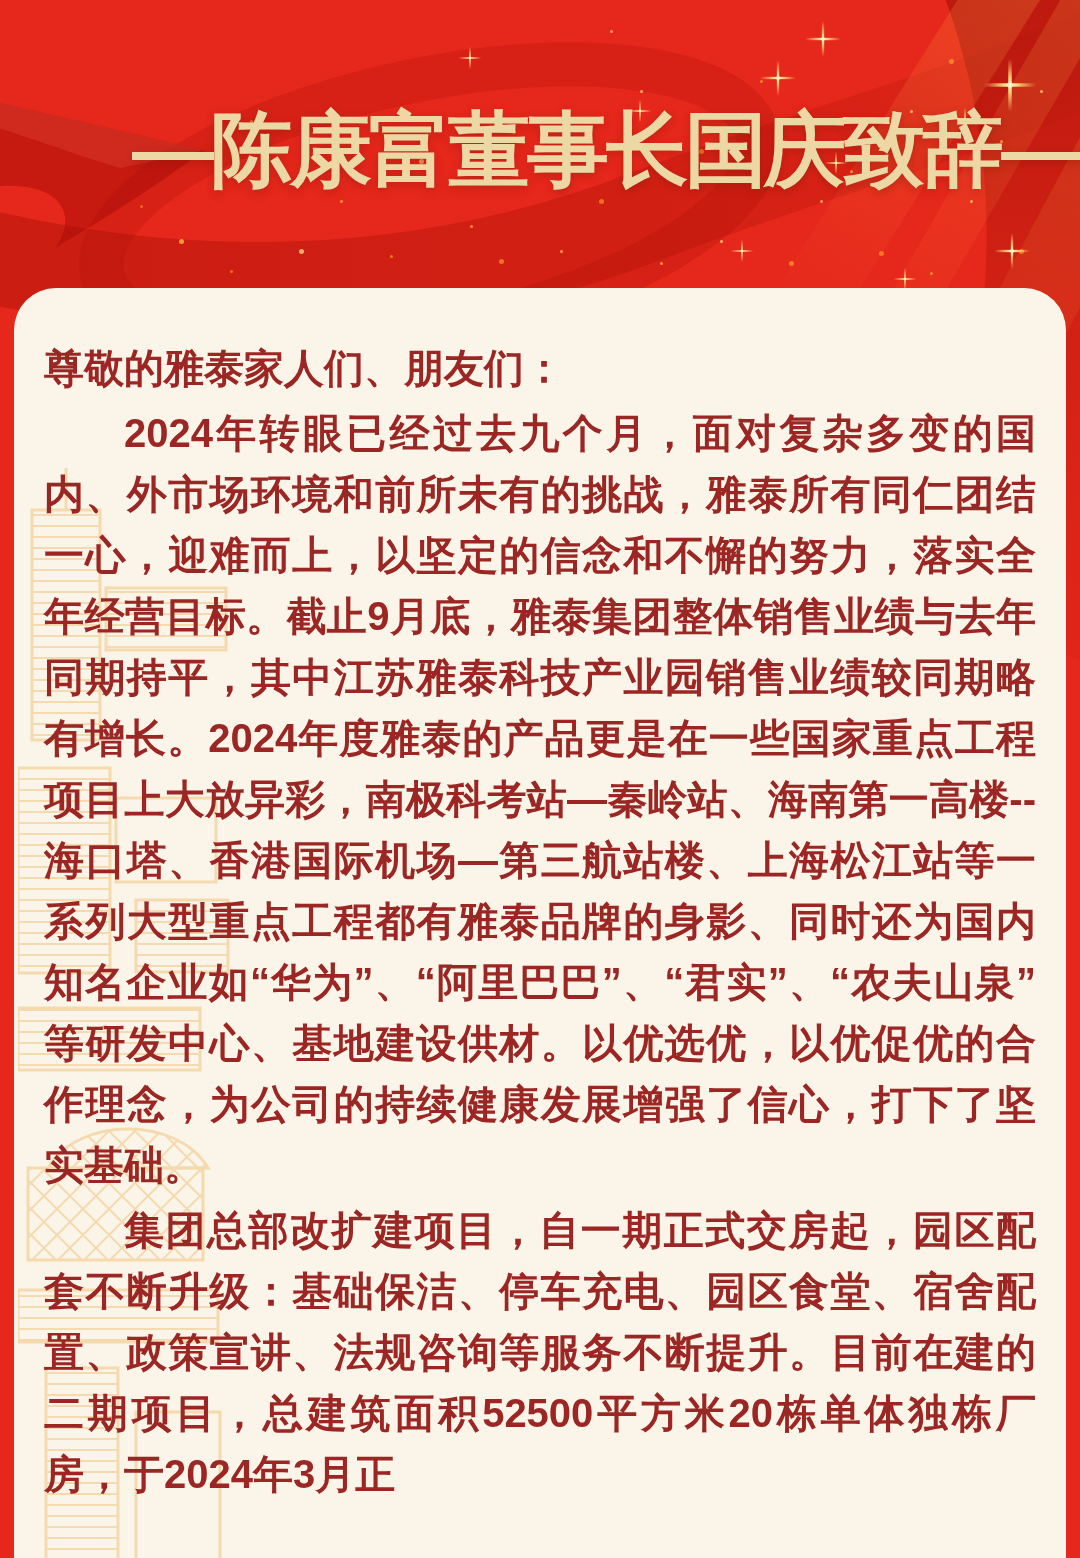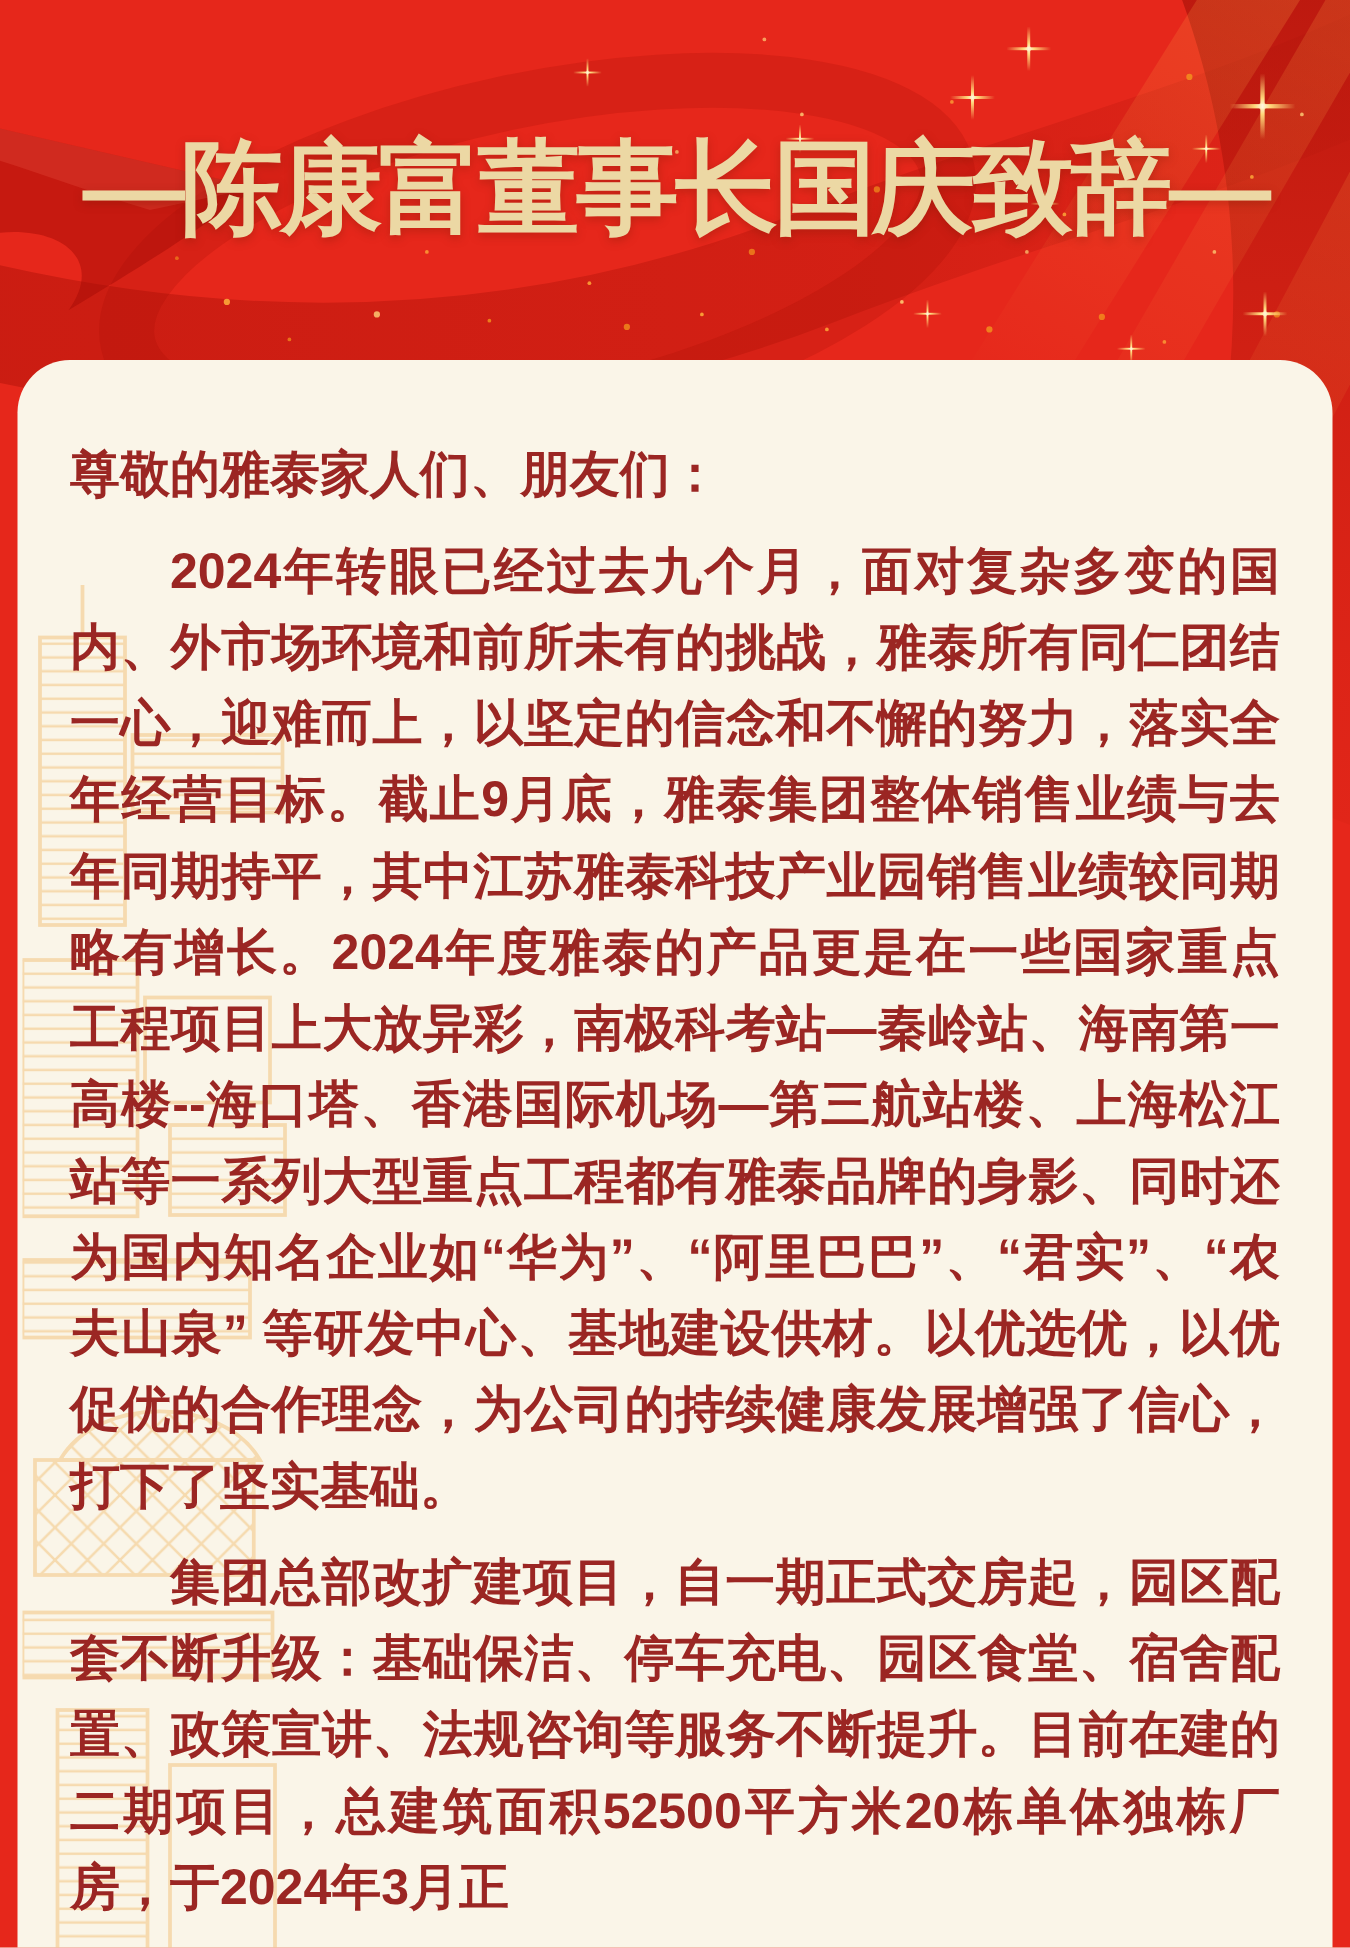--- a/index.html
+++ b/index.html
@@ -40,37 +40,37 @@
     background:radial-gradient(circle,#fff3cf 0%,#ffd77a 45%,rgba(247,162,28,0) 75%);}
   .star::before,.star::after{content:"";position:absolute;left:50%;top:50%;
     width:3px;height:46px;transform:translate(-50%,-50%);
     background:linear-gradient(to bottom,rgba(255,215,122,0),#ffd77a 38%,#fff6dd 50%,#ffd77a 62%,rgba(255,215,122,0));}
   .star::after{transform:translate(-50%,-50%) rotate(90deg);}
   .star.s{transform:scale(.5);} .star.m{transform:scale(.78);} .star.l{transform:scale(1.15);}
 
   
   .title{
     position:absolute;left:0;top:96px;width:1080px;z-index:2;
-    text-align:center;font-size:82px;font-weight:800;letter-spacing:-3px;
+    text-align:right;font-size:82px;font-weight:800;letter-spacing:-3px;
     color:#ecd8a4;text-shadow:0 3px 8px rgba(120,25,5,.35);
     white-space:nowrap;
   }
 
   
   .card{
     position:absolute;left:14px;right:14px;top:288px;height:1330px;z-index:3;
     background:#faf5e8;border-radius:42px 42px 0 0;overflow:hidden;
   }
   .watermark{position:absolute;left:4px;top:180px;opacity:.5;z-index:0;pointer-events:none;}
   .speech{
     position:relative;z-index:1;padding:46px 26px 0 26px;
     font-size:40px;line-height:61px;font-weight:600;color:#9b2623;
     text-align:justify;
   }
-  .speech p{margin:16px;}
+  .speech p{margin:4px;}
   .speech p.indent{text-indent:2em;}
 </style>
 </head>
 <body>
 
 <div class="stage">
 
   <svg class="bg-svg" width="1080" height="1558" viewBox="0 0 1080 1558">
     <defs>
       <linearGradient id="foldG" x1="0" y1="0" x2="0" y2="1">

